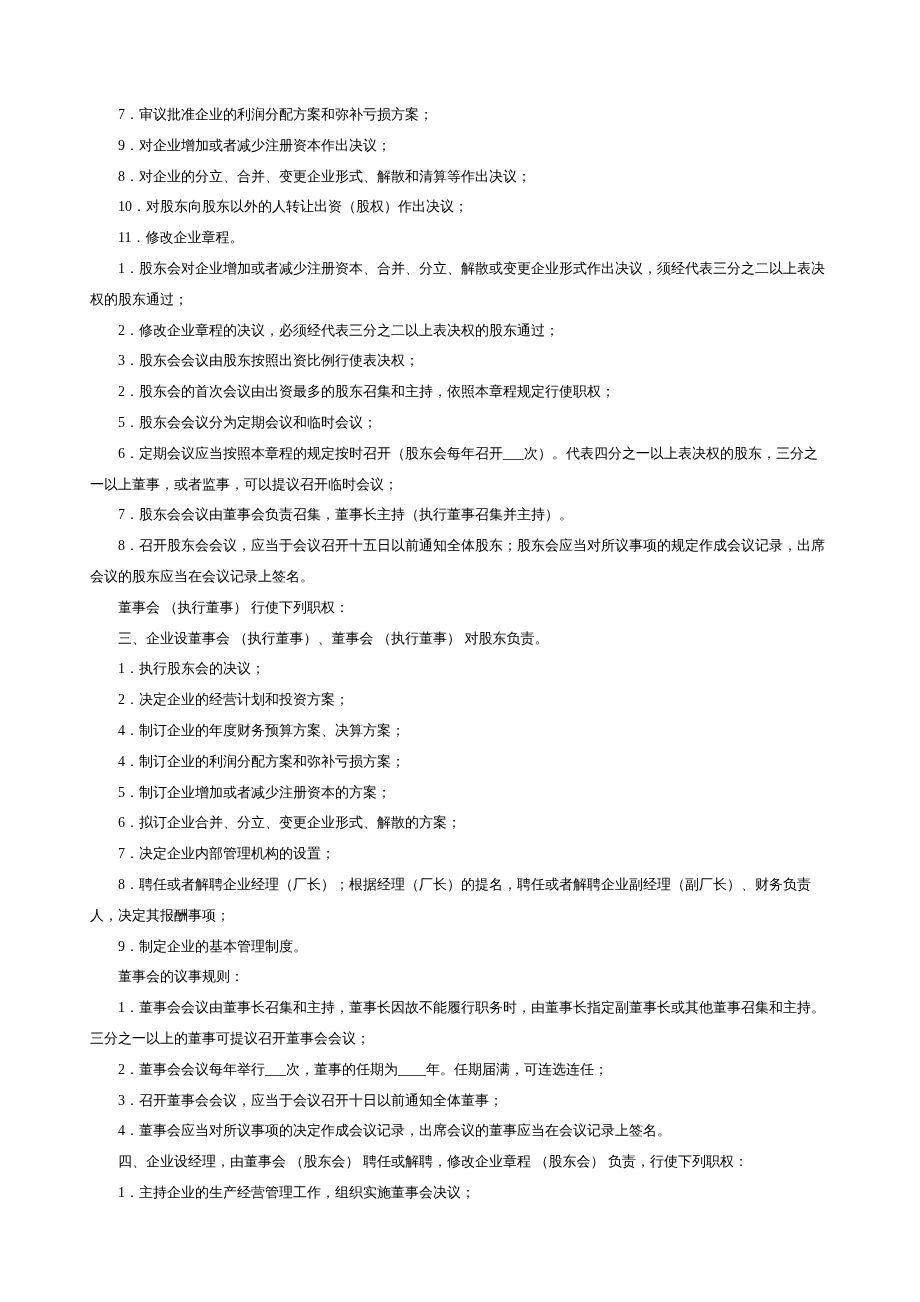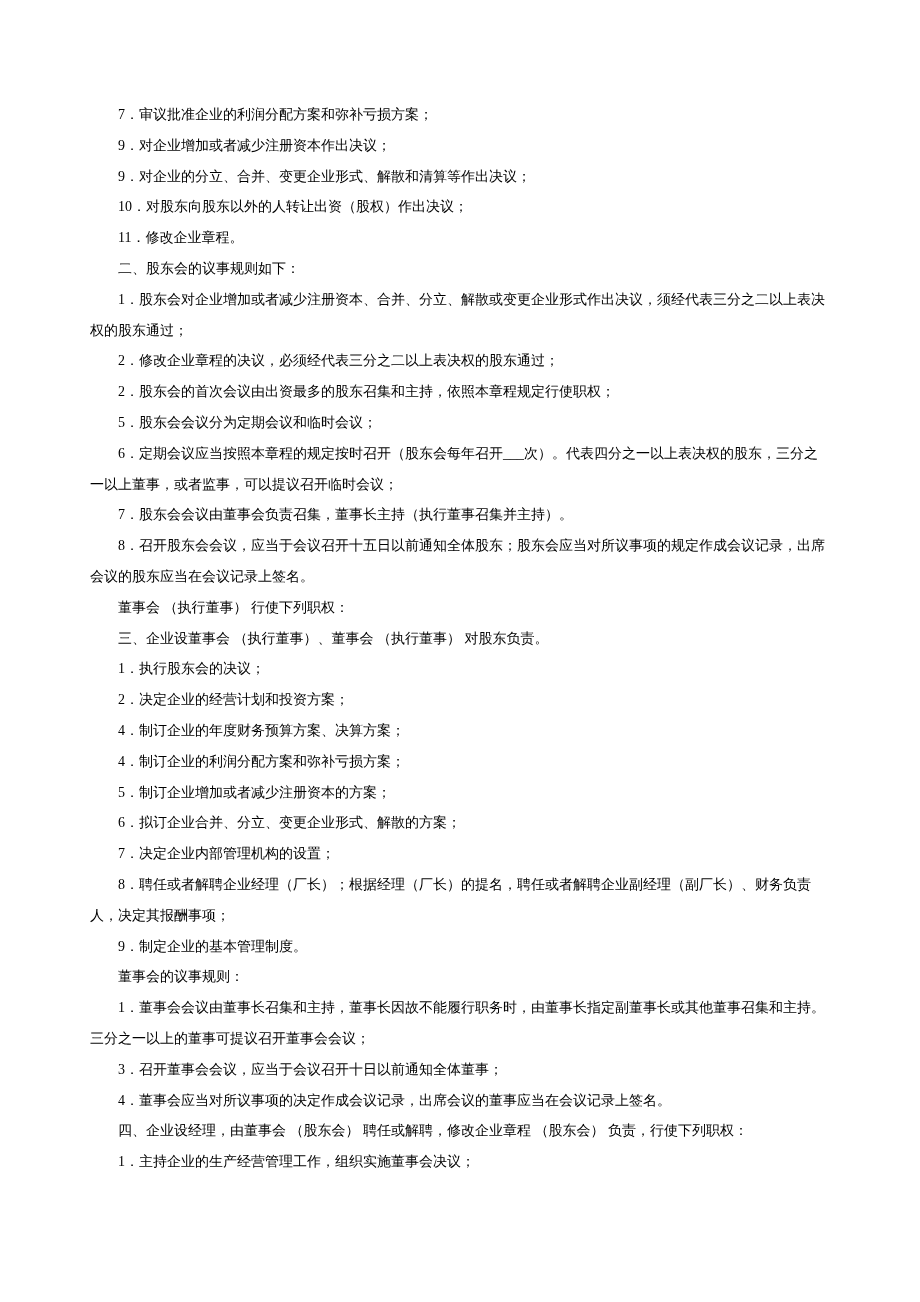--- a/index.html
+++ b/index.html
@@ -19,41 +19,42 @@
     .paragraph {
       text-indent: 2em;
     }
   </style>
 </head>
 <body>
 
 <div>
   <p class="paragraph">7．审议批准企业的利润分配方案和弥补亏损方案；</p>
   <p class="paragraph">9．对企业增加或者减少注册资本作出决议；</p>
-  <p class="paragraph">9．对企业的分立、合并、变更企业形式、解散和清算等作出决议；</p>
+  <p class="paragraph">8．对企业的分立、合并、变更企业形式、解散和清算等作出决议；</p>
   <p class="paragraph">10．对股东向股东以外的人转让出资（股权）作出决议；</p>
   <p class="paragraph">11．修改企业章程。</p>
-  <p class="paragraph">二、股东会的议事规则如下：</p>
   <p class="paragraph">1．股东会对企业增加或者减少注册资本、合并、分立、解散或变更企业形式作出决议，须经代表三分之二以上表决权的股东通过；</p>
   <p class="paragraph">2．修改企业章程的决议，必须经代表三分之二以上表决权的股东通过；</p>
+  <p class="paragraph">3．股东会会议由股东按照出资比例行使表决权；</p>
   <p class="paragraph">2．股东会的首次会议由出资最多的股东召集和主持，依照本章程规定行使职权；</p>
   <p class="paragraph">5．股东会会议分为定期会议和临时会议；</p>
   <p class="paragraph">6．定期会议应当按照本章程的规定按时召开（股东会每年召开___次）。代表四分之一以上表决权的股东，三分之一以上董事，或者监事，可以提议召开临时会议；</p>
   <p class="paragraph">7．股东会会议由董事会负责召集，董事长主持（执行董事召集并主持）。</p>
   <p class="paragraph">8．召开股东会会议，应当于会议召开十五日以前通知全体股东；股东会应当对所议事项的规定作成会议记录，出席会议的股东应当在会议记录上签名。</p>
   <p class="paragraph">董事会 （执行董事） 行使下列职权：</p>
   <p class="paragraph">三、企业设董事会 （执行董事）、董事会 （执行董事） 对股东负责。</p>
   <p class="paragraph">1．执行股东会的决议；</p>
   <p class="paragraph">2．决定企业的经营计划和投资方案；</p>
   <p class="paragraph">4．制订企业的年度财务预算方案、决算方案；</p>
   <p class="paragraph">4．制订企业的利润分配方案和弥补亏损方案；</p>
   <p class="paragraph">5．制订企业增加或者减少注册资本的方案；</p>
   <p class="paragraph">6．拟订企业合并、分立、变更企业形式、解散的方案；</p>
   <p class="paragraph">7．决定企业内部管理机构的设置；</p>
   <p class="paragraph">8．聘任或者解聘企业经理（厂长）；根据经理（厂长）的提名，聘任或者解聘企业副经理（副厂长）、财务负责人，决定其报酬事项；</p>
   <p class="paragraph">9．制定企业的基本管理制度。</p>
   <p class="paragraph">董事会的议事规则：</p>
   <p class="paragraph">1．董事会会议由董事长召集和主持，董事长因故不能履行职务时，由董事长指定副董事长或其他董事召集和主持。三分之一以上的董事可提议召开董事会会议；</p>
+  <p class="paragraph">2．董事会会议每年举行___次，董事的任期为____年。任期届满，可连选连任；</p>
   <p class="paragraph">3．召开董事会会议，应当于会议召开十日以前通知全体董事；</p>
   <p class="paragraph">4．董事会应当对所议事项的决定作成会议记录，出席会议的董事应当在会议记录上签名。</p>
   <p class="paragraph">四、企业设经理，由董事会 （股东会） 聘任或解聘，修改企业章程 （股东会） 负责，行使下列职权：</p>
   <p class="paragraph">1．主持企业的生产经营管理工作，组织实施董事会决议；</p>
 </div>
 
 </body></html>

